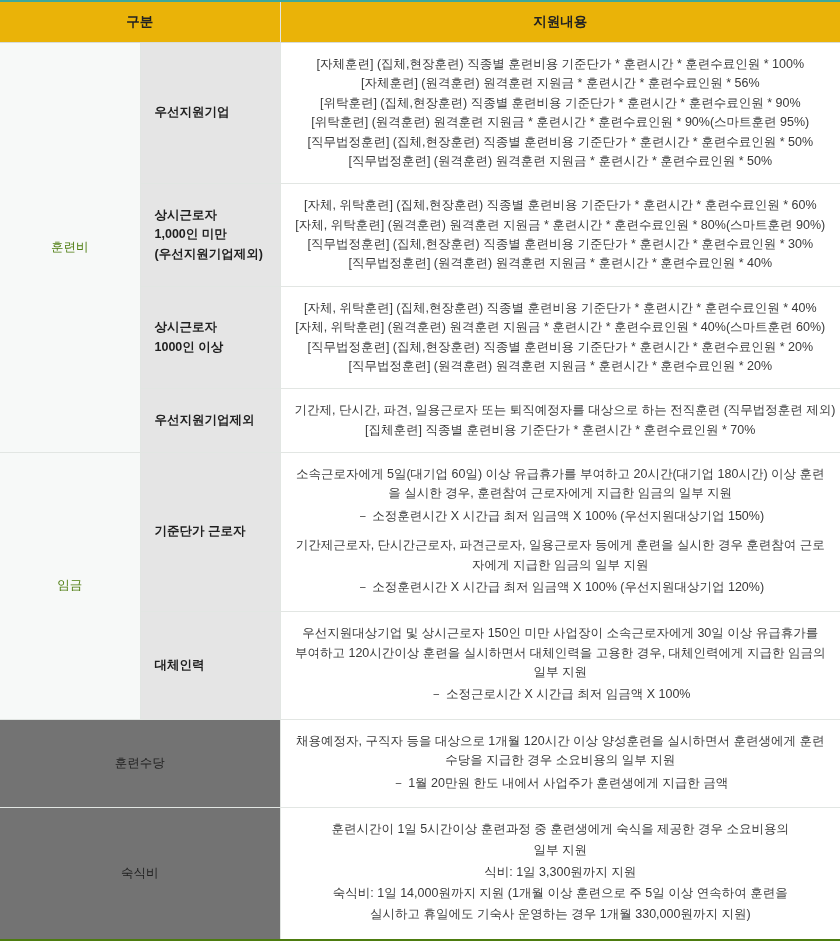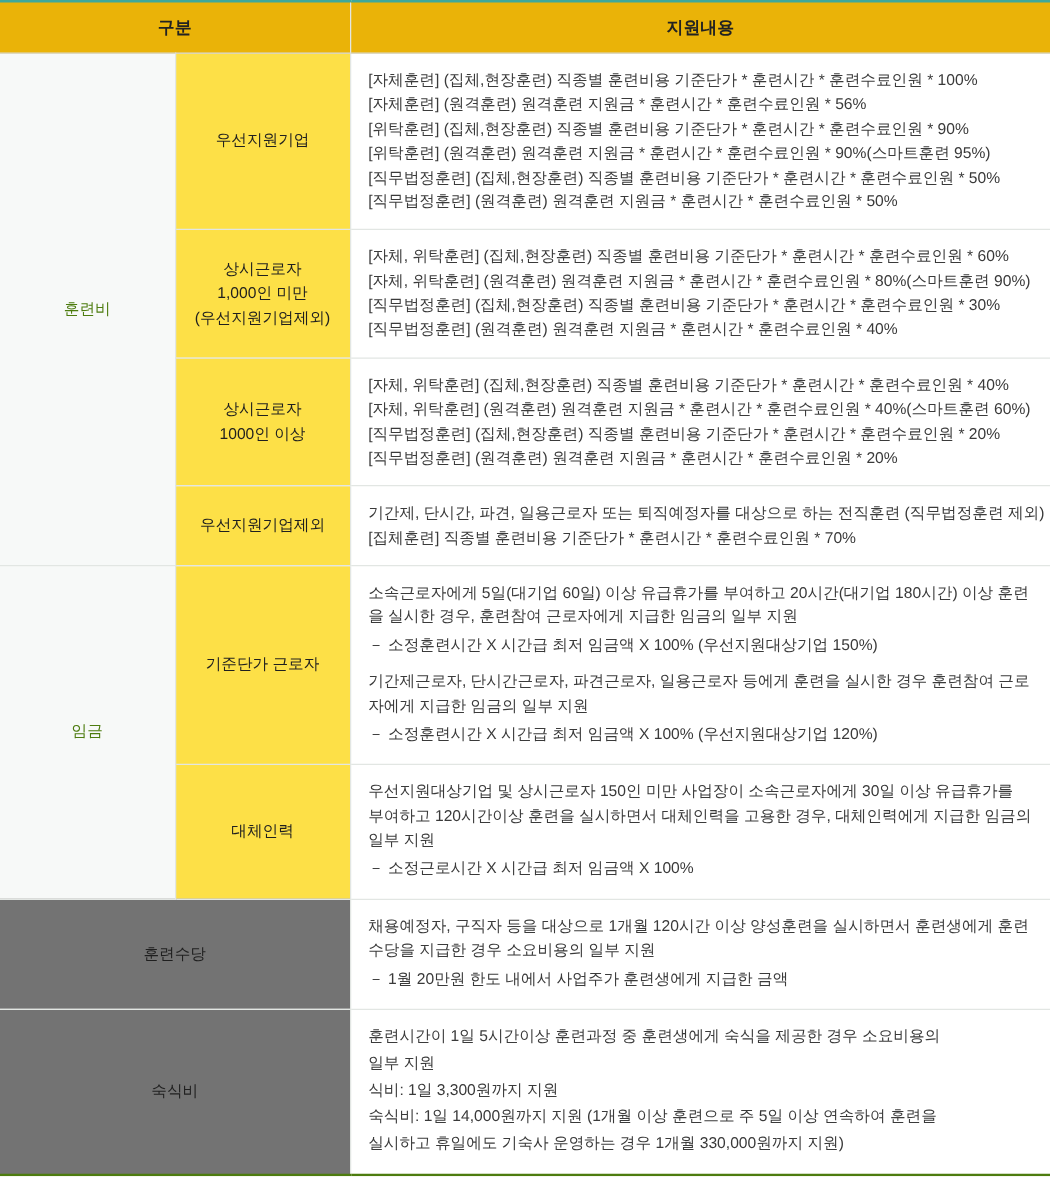--- a/index.html
+++ b/index.html
@@ -47,37 +47,37 @@
 
   .cat-cell {
     background: #f7f9f8;
     text-align: center;
     font-size: 13px;
     color: #4d7c0f;
     padding: 10px 4px;
     line-height: 1.5;
   }
   .sub-cell {
-    background: #fde047;
-    text-align: center;
+    background: #e5e5e5;
     font-size: 12.5px;
     color: #1f1f1f;
     padding: 10px 6px;
     line-height: 1.5;
+    font-weight: bold;
   }
   .wide-cat {
     background: #737373;
     text-align: center;
     font-size: 13px;
     color: #1f1f1f;
   }
   .content-cell {
     background: #ffffff;
     color: #3a3a3a;
-    text-align: left;
+    text-align: center;
   }
   .content-cell .line { display: block; white-space: nowrap; }
   .content-cell .para { display: block; margin: 0 0 2px 0; }
   .content-cell .para.spaced { margin-top: 10px; }
   .content-cell .dash {
     display: block;
     padding-left: 14px;
     text-indent: -14px;
     margin: 3px 0 2px 0;
   }

